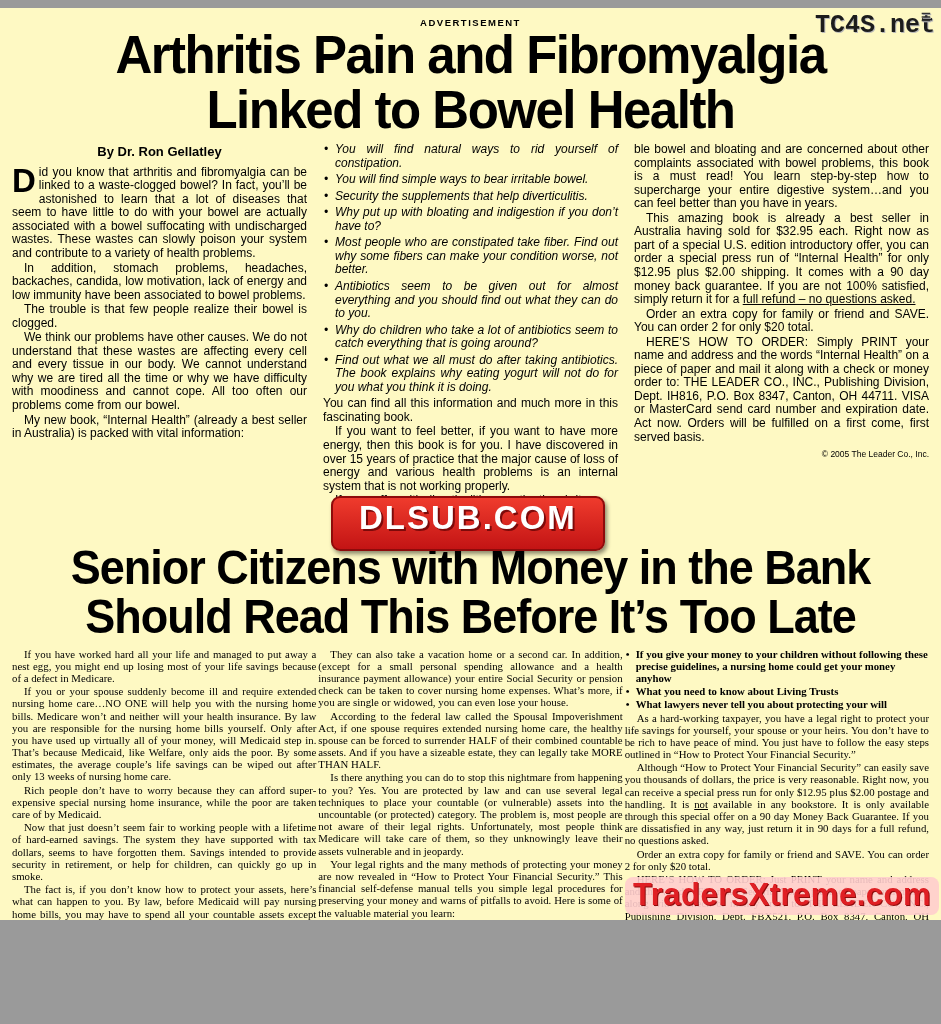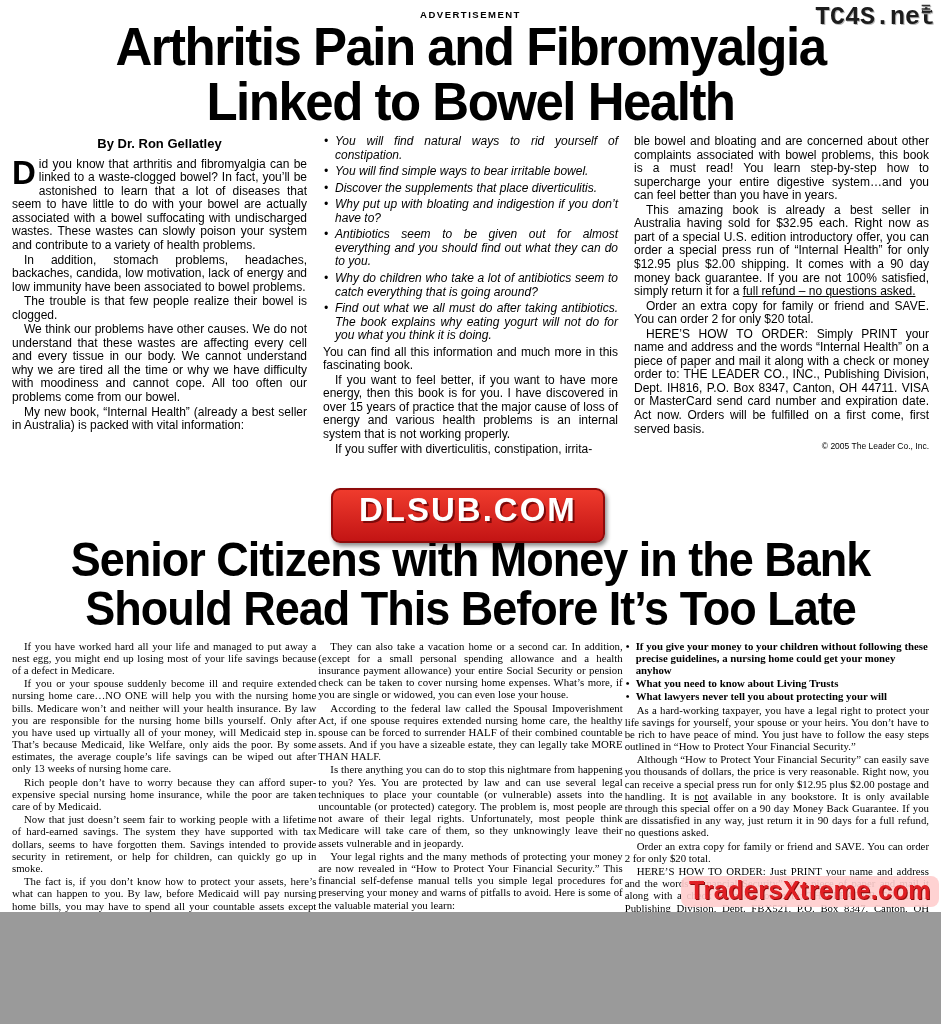--- a/index.html
+++ b/index.html
@@ -1,19 +1,19 @@
 <!DOCTYPE html>
 <html><head>
 <meta charset="utf-8">
 <style>
   * { margin:0; padding:0; box-sizing:border-box; }
   html,body { background:#9a9a9a; }
   .page {
-    position:relative; width:941px; height:912px; margin:0 auto;
-    background:#ffffff; overflow:hidden; color:#000;
+    position:relative; width:941px; height:912px; margin:8px auto;
+    background:#fef9c3; overflow:hidden; color:#000;
     font-family:"Liberation Sans", sans-serif;
   }
   
   .adv-label {
     text-align:center; font-size:9.5px; font-weight:bold; letter-spacing:1.5px;
     padding-top:9px; font-family:"Liberation Sans", sans-serif;
   }
   .headline1 {
     text-align:center; font-weight:bold; font-size:51px; line-height:1.03;
     letter-spacing:-1.5px; margin-top:2px; font-family:"Liberation Sans", sans-serif;
@@ -70,21 +70,21 @@
     border:2px solid #8e0b0b; border-radius:9px;
     padding:1px 26px 12px 26px;
     font-family:"Liberation Sans", sans-serif; font-weight:bold; font-size:33px;
     letter-spacing:2px; color:#ffffff;
     text-shadow:2px 2px 0 #7d0a0a;
     box-shadow:2px 3px 4px rgba(0,0,0,0.45);
   }
   .wm-traders {
     position:absolute; bottom:5px; right:2px; z-index:6;
     background:rgba(255,205,205,0.9); border-radius:8px; padding:0 8px 2px 8px;
-    font-family:"Liberation Sans", sans-serif; font-weight:bold; font-size:25px;
+    font-family:"Liberation Sans", sans-serif; font-weight:bold; font-size:31px;
     color:#e01f24; text-shadow:1px 1px 0 #8e0b0b;
     letter-spacing:0.5px;
   }
 </style>
 </head>
 <body>
 
 <div class="page">
 
   <div class="ad1">
@@ -101,22 +101,23 @@
         <p class="indent">In addition, stomach problems, headaches, backaches, candida, low motivation, lack of energy and low immunity have been associated to bowel problems.</p>
         <p class="indent">The trouble is that few people realize their bowel is clogged.</p>
         <p class="indent">We think our problems have other causes. We do not understand that these wastes are affecting every cell and every tissue in our body. We cannot understand why we are tired all the time or why we have difficulty with moodiness and cannot cope. All too often our problems come from our bowel.</p>
         <p class="indent">My new book, “Internal Health”  (already a best seller in Australia) is packed with vital information:</p>
       </div>
 
       <div class="col">
         <ul class="bullets">
           <li>You will find natural ways to rid yourself of constipation.</li>
           <li>You will find simple ways to bear irritable bowel.</li>
-          <li>Discover the supplements that place diverticulitis.</li>
+          <li>Security the supplements that help diverticulitis.</li>
           <li>Why put up with bloating and indigestion if you don’t have to?</li>
+          <li>Most people who are constipated take fiber. Find out why some fibers can make your condition worse, not better.</li>
           <li>Antibiotics seem to be given out for almost everything and you should find out what they can do to you.</li>
           <li>Why do children who take a lot of antibiotics seem to catch everything that is going around?</li>
           <li>Find out what we all must do after taking antibiotics. The book explains why eating yogurt will not do for you what you think it is doing.</li>
         </ul>
         <p>You can find all this information and much more in this fascinating book.</p>
         <p class="indent">If you want to feel better, if you want to have more energy, then this book is for you. I have discovered in over 15 years of practice that the major cause of loss of energy and various health problems is an internal system that is not working properly.</p>
         <p class="indent">If you suffer with diverticulitis, constipation, irrita-</p>
       </div>
 
       <div class="col">

